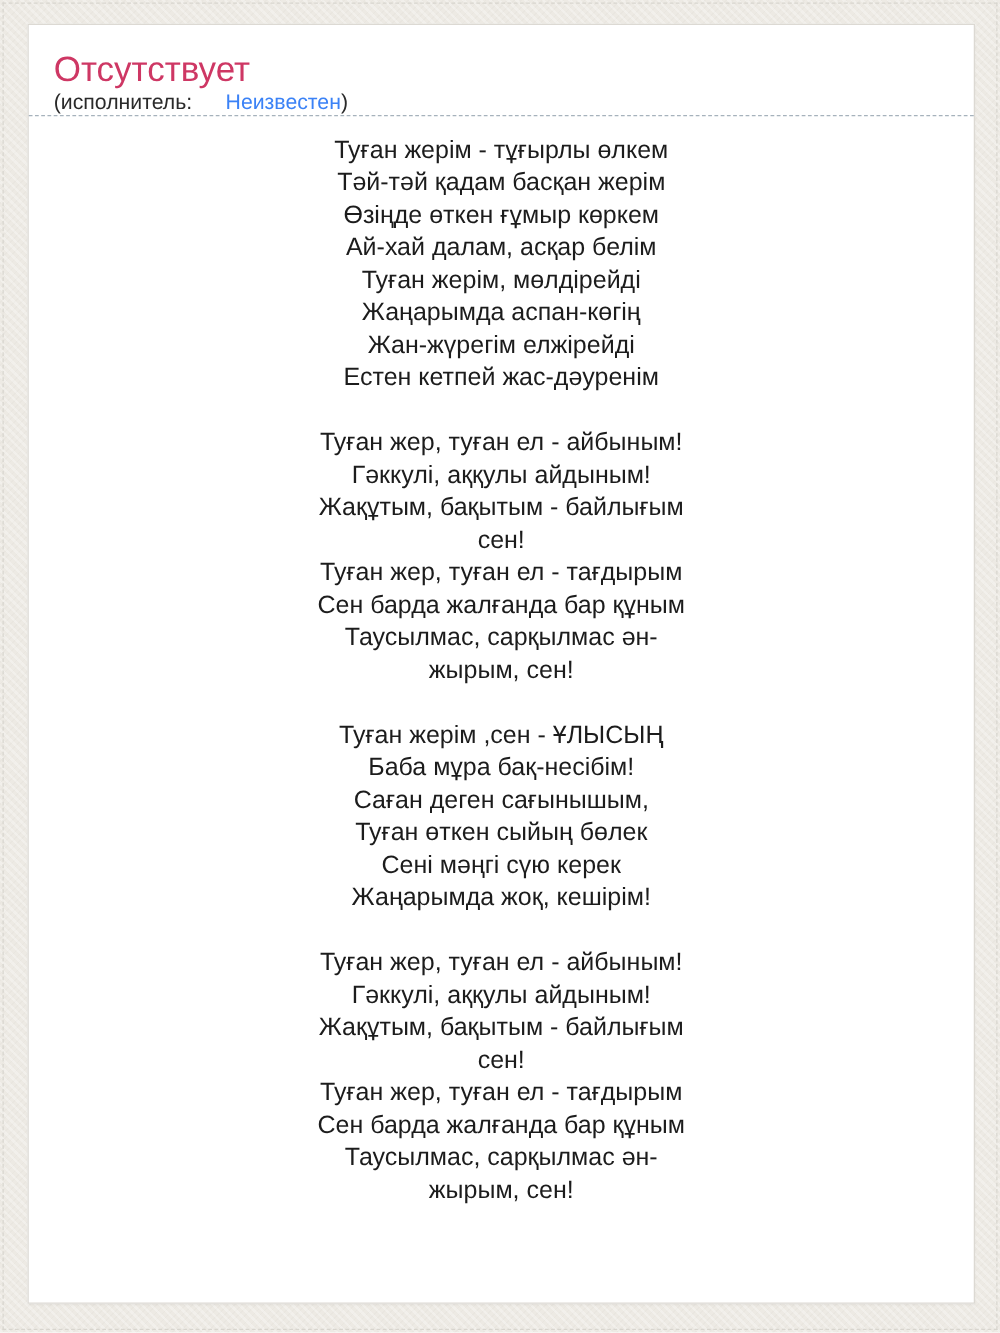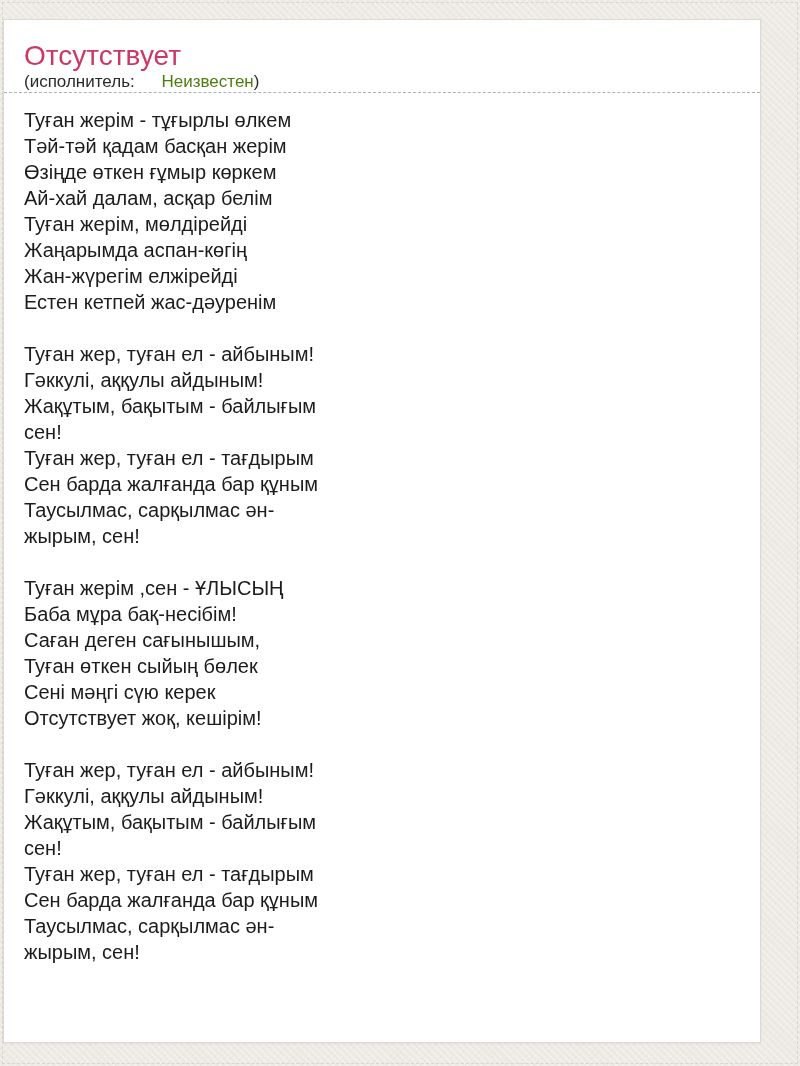--- a/index.html
+++ b/index.html
@@ -18,21 +18,21 @@
     font-family: "Liberation Sans", "DejaVu Sans", sans-serif;
   }
   .page-frame {
     position: absolute;
     inset: 2px;
     border: 1px dashed #d8d5ce;
     pointer-events: none;
   }
   .card {
     position: absolute;
-    left: 3px;
+    left: 22px;
     top: 19px;
     width: 758px;
     height: 1024px;
     box-sizing: border-box;
     background: #ffffff;
     border: 1px solid #dcd9d3;
     box-shadow: 0 1px 2px rgba(0,0,0,0.05);
   }
   .header {
     padding: 20px 20px 0 20px;
@@ -54,35 +54,36 @@
   .artist-link {
     color: #5798ad;
     text-decoration: none;
     cursor: pointer;
   }
   .lyrics {
     padding: 14px 20px 0 20px;
     font-size: 20px;
     line-height: 26px;
     color: #1c1c1c;
+    text-align: center;
   }
   .lyric-line {
     min-height: 26px;
     white-space: pre-wrap;
   }
 </style>
 </head>
 <body>
 
 <div class="page-frame"></div>
 
 <div class="card">
   <div class="header">
     <h1 class="song-title" style="color: rgb(206, 55, 100);">Отсутствует</h1>
-    <p class="artist-line"><span>(исполнитель: </span><a class="artist-link" style="color: #4d7c0f; padding-left: 22px;">Неизвестен</a><span>)</span></p>
+    <p class="artist-line"><span>(исполнитель: </span><a class="artist-link" style="color: #3b82f6; padding-left: 22px;">Неизвестен</a><span>)</span></p>
   </div>
   <div class="lyrics">
       <div class="lyric-line">Туған жерім - тұғырлы өлкем</div>
       <div class="lyric-line">Тәй-тәй қадам басқан жерім</div>
       <div class="lyric-line">Өзіңде өткен ғұмыр көркем</div>
       <div class="lyric-line">Ай-хай далам, асқар белім</div>
       <div class="lyric-line">Туған жерім, мөлдірейді</div>
       <div class="lyric-line">Жаңарымда аспан-көгің</div>
       <div class="lyric-line">Жан-жүрегім елжірейді</div>
       <div class="lyric-line">Естен кетпей жас-дәуренім</div>
@@ -94,21 +95,21 @@
       <div class="lyric-line">Туған жер, туған ел - тағдырым</div>
       <div class="lyric-line">Сен барда жалғанда бар құным</div>
       <div class="lyric-line">Таусылмас, сарқылмас ән-</div>
       <div class="lyric-line">жырым, сен!</div>
       <div class="lyric-line"></div>
       <div class="lyric-line">Туған жерім ,сен - ҰЛЫСЫҢ</div>
       <div class="lyric-line">Баба мұра бақ-несібім!</div>
       <div class="lyric-line">Саған деген сағынышым,</div>
       <div class="lyric-line">Туған өткен сыйың бөлек</div>
       <div class="lyric-line">Сені мәңгі сүю керек</div>
-      <div class="lyric-line">Отсутствует жоқ, кешірім!</div>
+      <div class="lyric-line">Жаңарымда жоқ, кешірім!</div>
       <div class="lyric-line"></div>
       <div class="lyric-line">Туған жер, туған ел - айбыным!</div>
       <div class="lyric-line">Гәккулі, аққулы айдыным!</div>
       <div class="lyric-line">Жақұтым, бақытым - байлығым</div>
       <div class="lyric-line">сен!</div>
       <div class="lyric-line">Туған жер, туған ел - тағдырым</div>
       <div class="lyric-line">Сен барда жалғанда бар құным</div>
       <div class="lyric-line">Таусылмас, сарқылмас ән-</div>
       <div class="lyric-line">жырым, сен!</div>
     </div>

